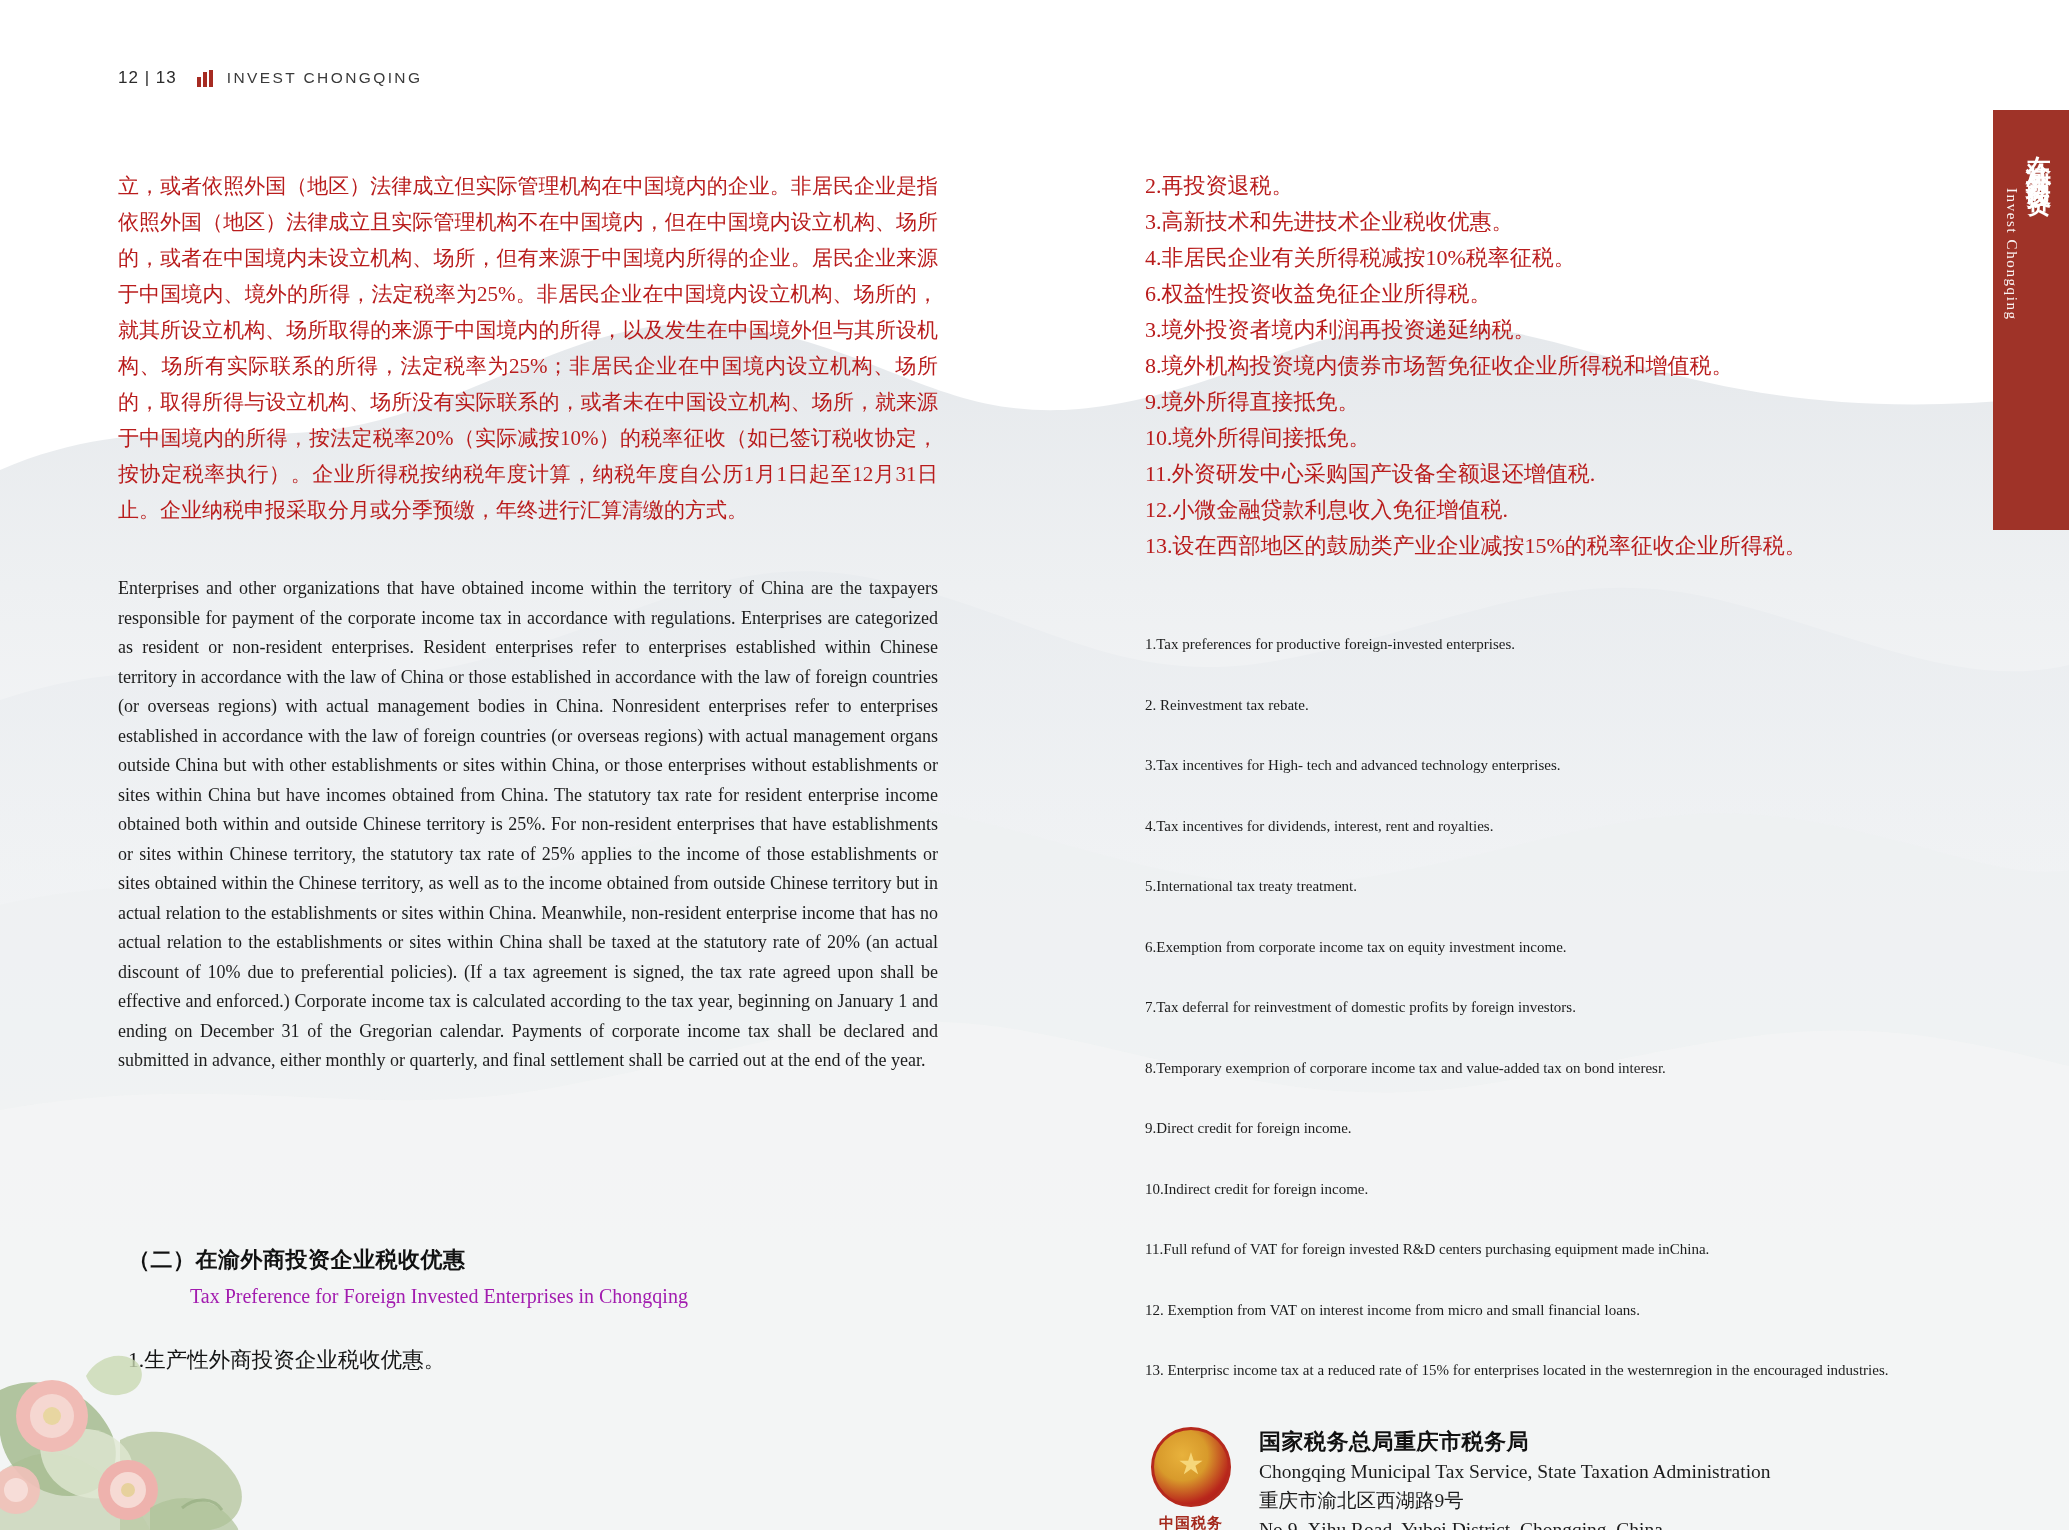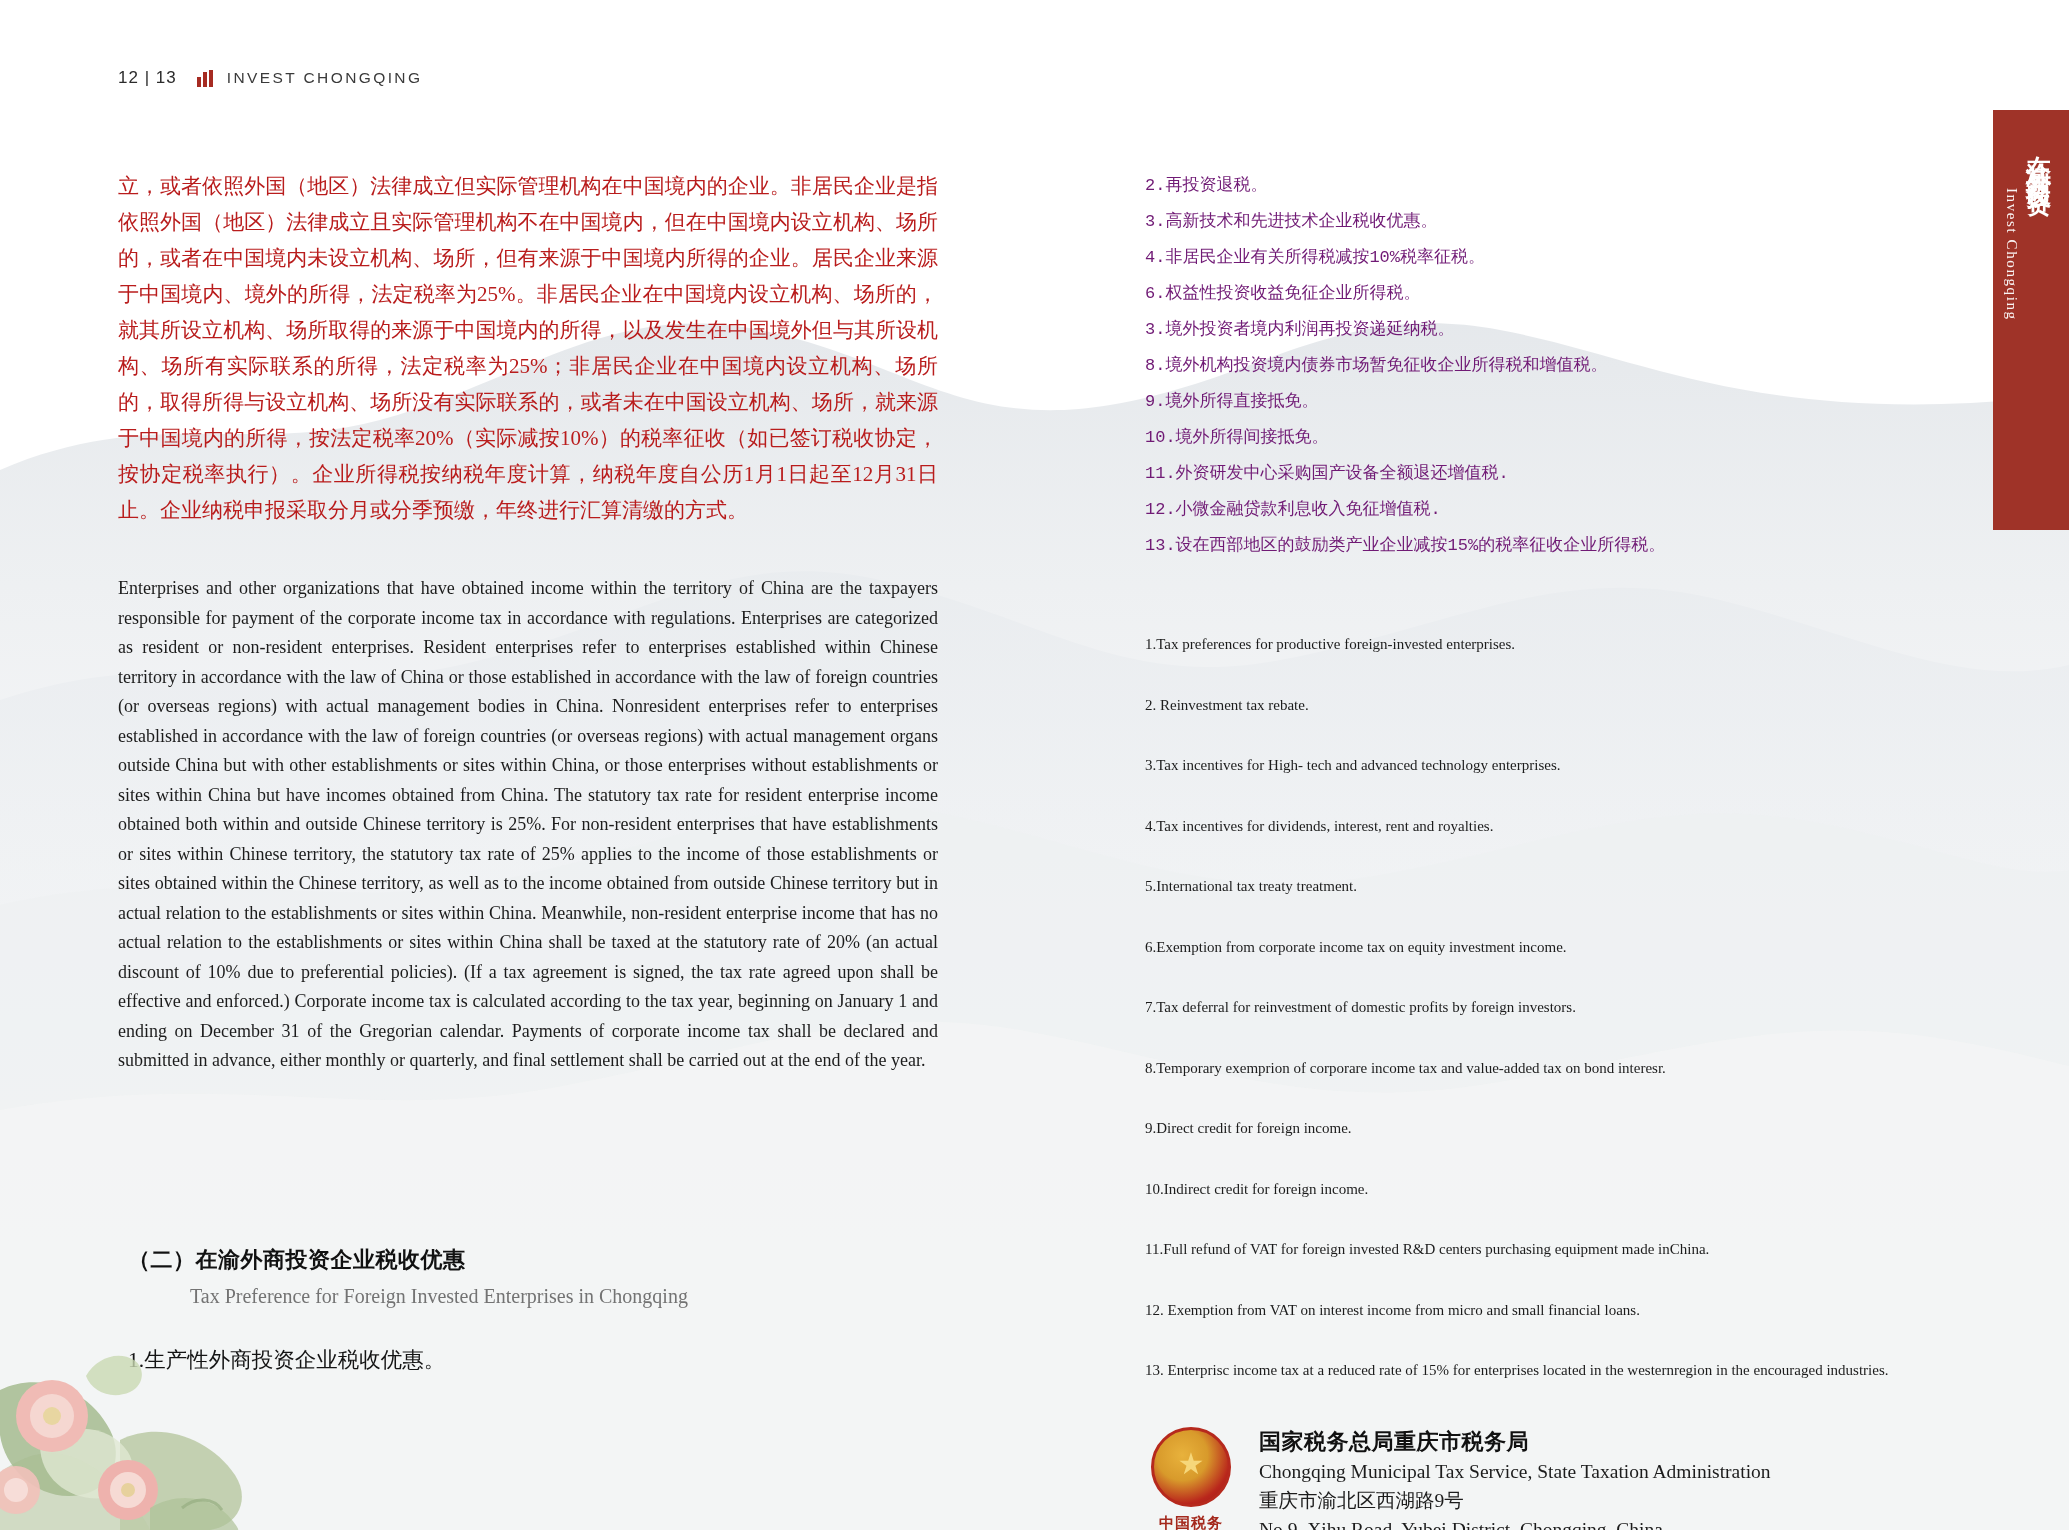--- a/index.html
+++ b/index.html
@@ -128,24 +128,24 @@
   .gap-1 { height: 46px; }
   .gap-2 { height: 34px; }
 
   
   .cn-list, .en-list {
     margin: 0;
     padding: 0;
     list-style: none;
   }
   .cn-list li {
-    font-family: Liberation Mono, monospace;
-    font-size: 17px;
+    font-family: Liberation Serif, serif;
+    font-size: 22px;
     line-height: 36px;
-    color: #701a75;
+    color: #b91c1c;
     white-space: nowrap;
   }
   .en-list li {
     font-family: "Liberation Serif", serif;
     font-size: 15px;
     line-height: 28.5px;
     color: #1c1c1c;
     margin-top: 32px;
   }
 
@@ -159,21 +159,21 @@
   .section-head .cn-title {
     font-family: "Liberation Serif", serif;
     font-size: 22px;
     font-weight: 700;
     color: #111;
     letter-spacing: .5px;
   }
   .section-head .en-title {
     font-family: "Liberation Serif", serif;
     font-size: 20px;
-    color: #737373;
+    color: #a21caf;
     margin-top: 10px;
     margin-left: 62px;
   }
   .item-1 {
     position: absolute;
     left: 128px;
     top: 1345px;
     font-family: "Liberation Serif", serif;
     font-size: 21.5px;
     color: #141414;

